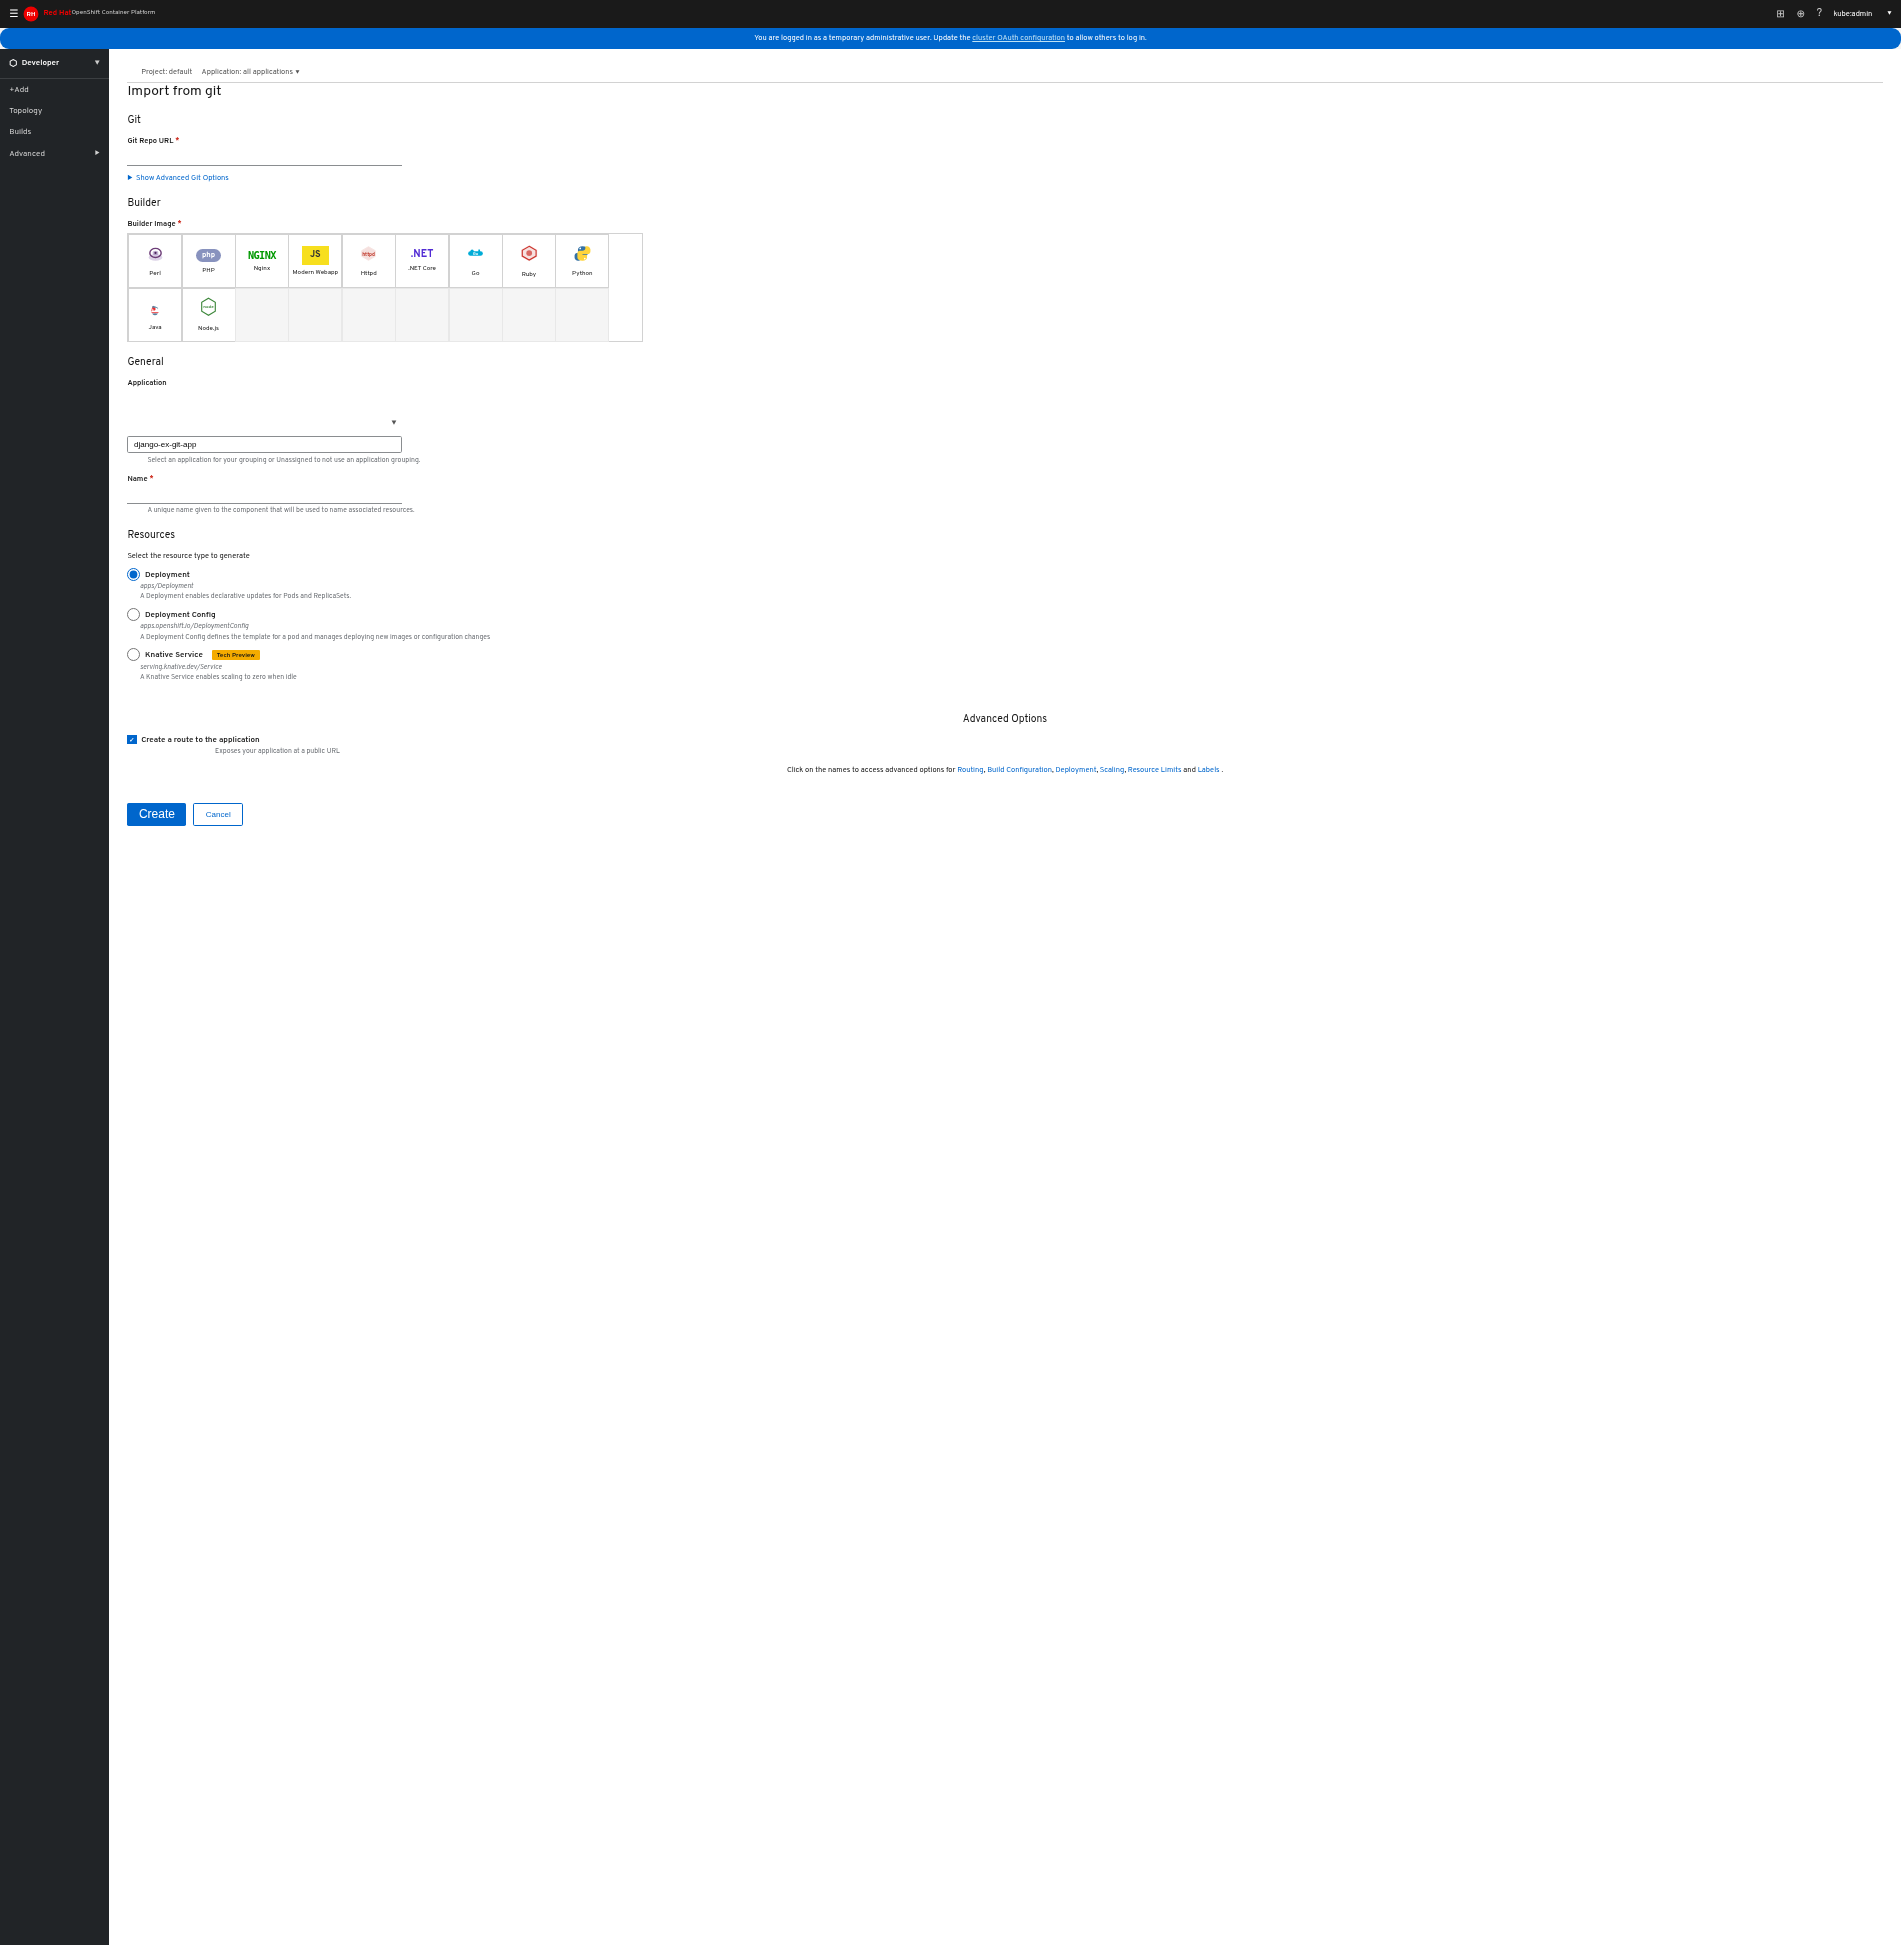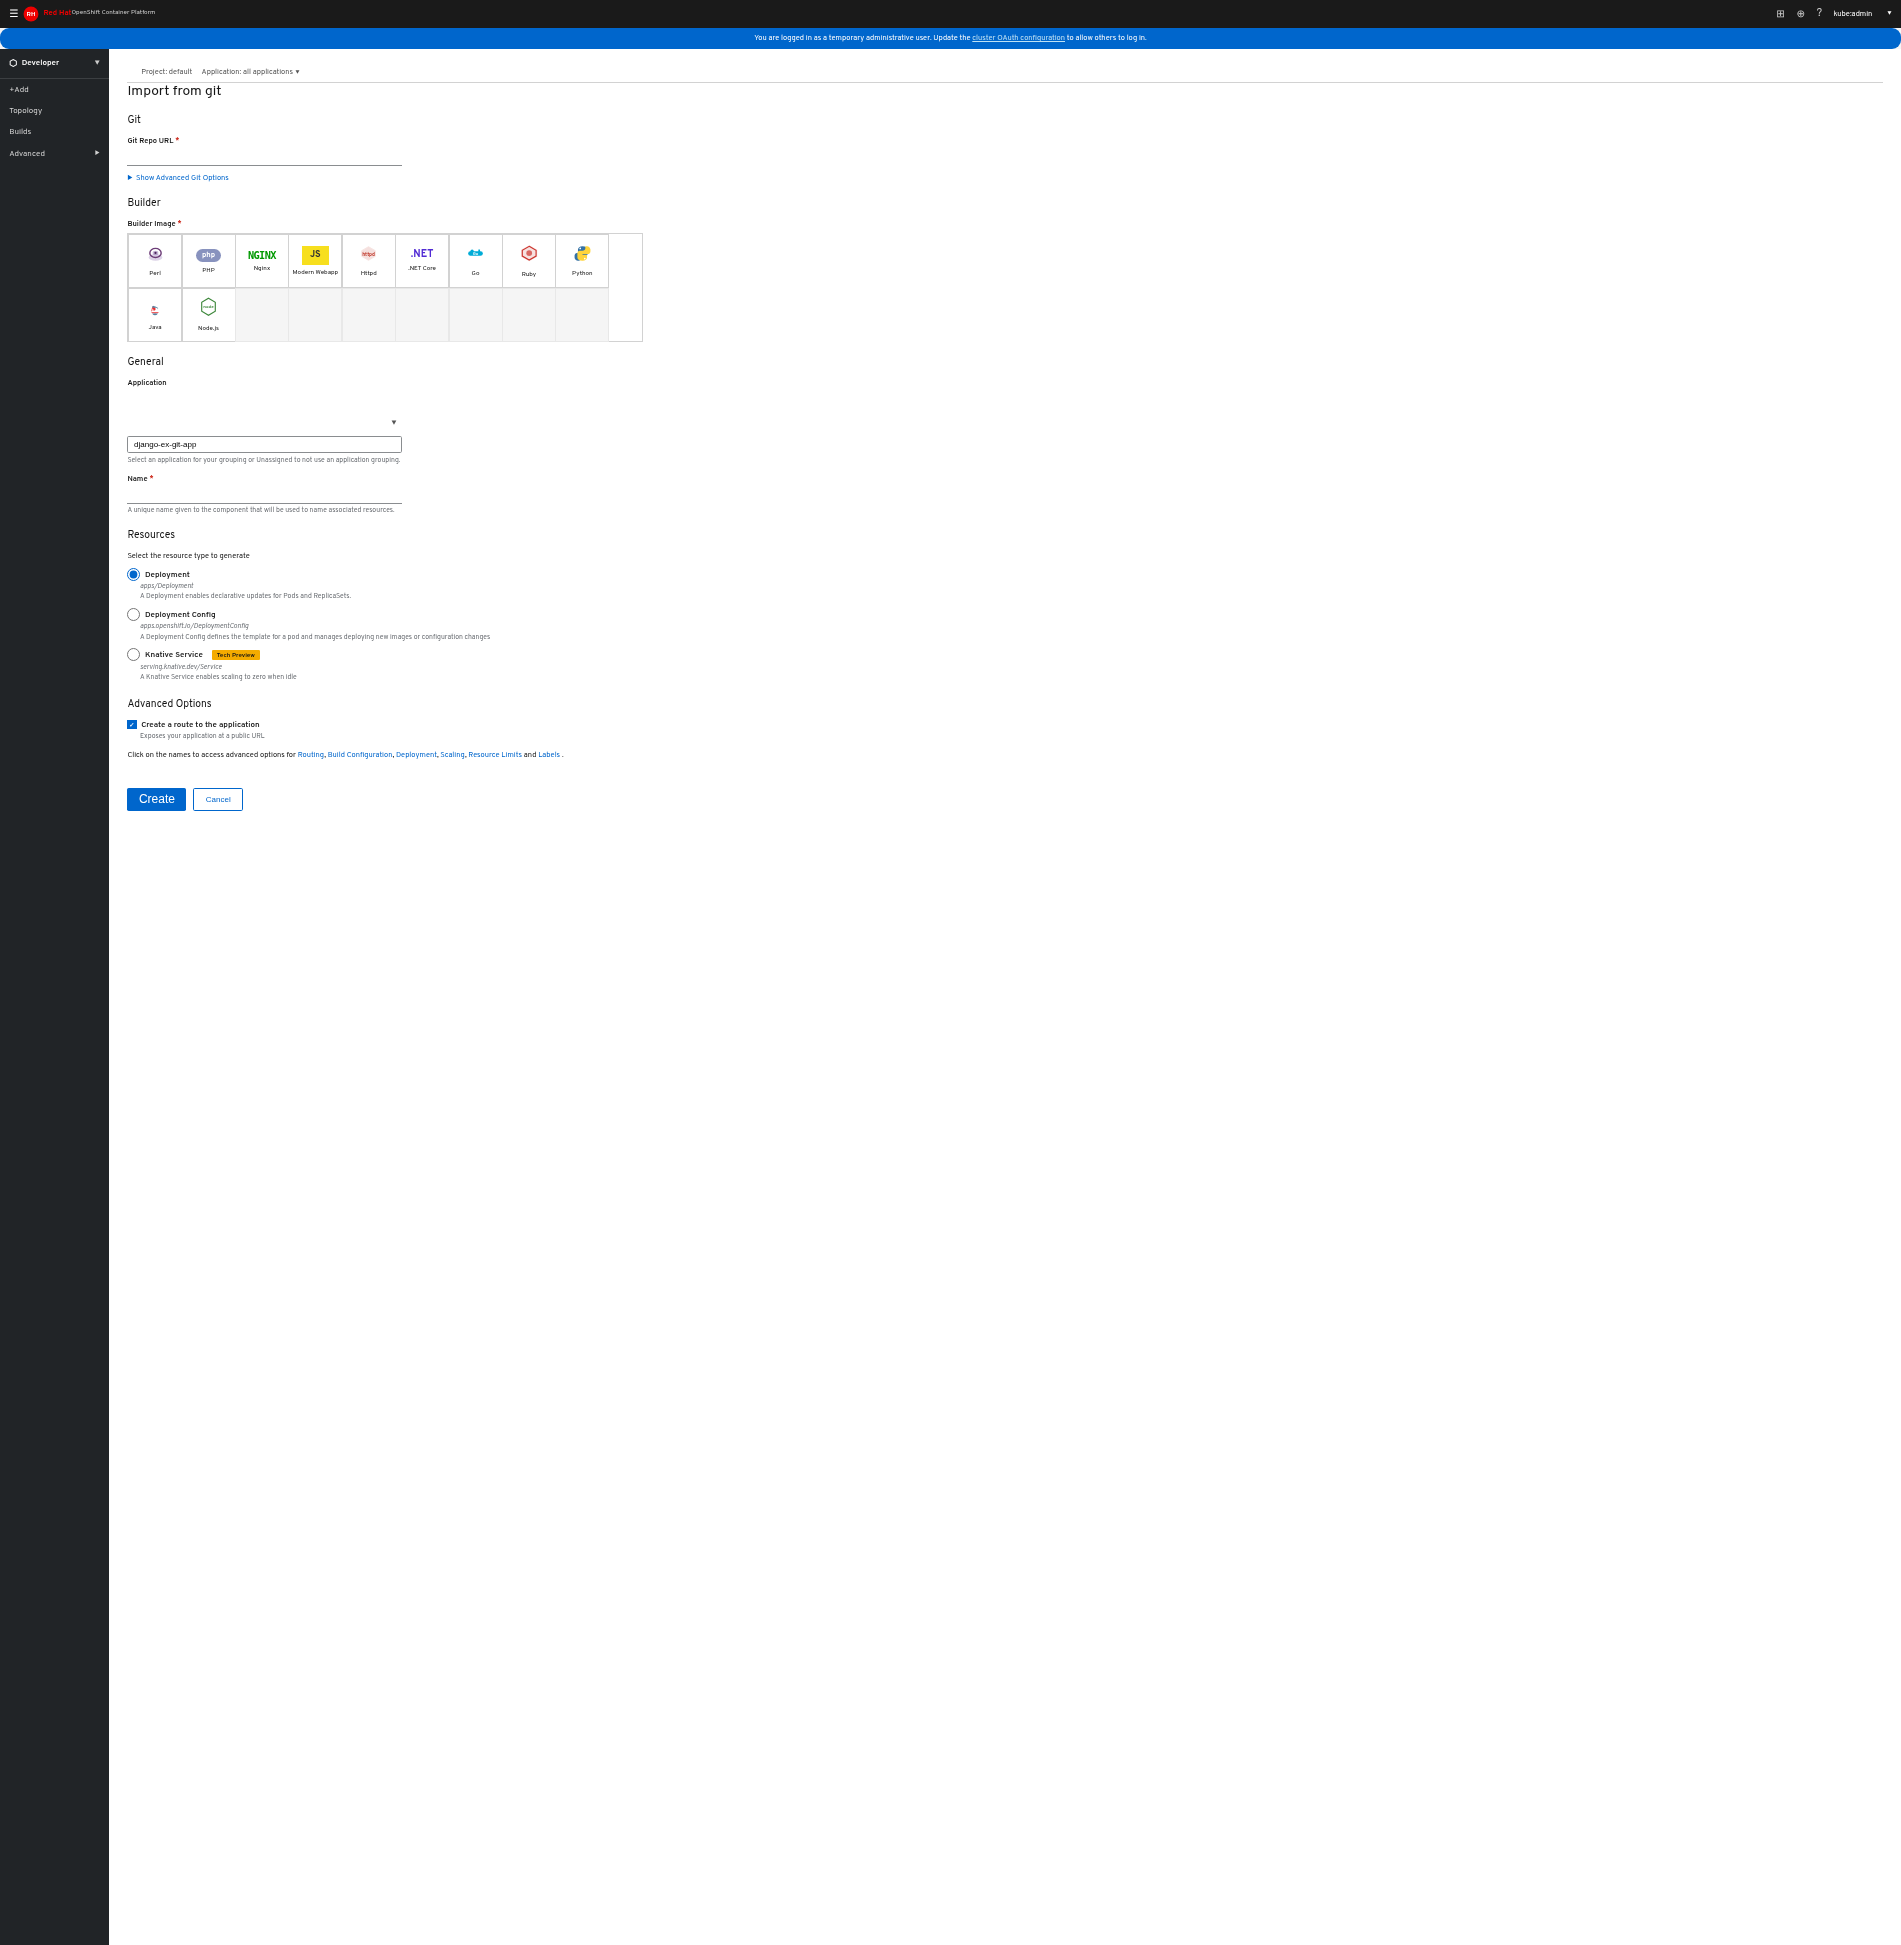--- a/index.html
+++ b/index.html
@@ -90,21 +90,21 @@
     
     .form-select-wrap { position: relative; max-width: 275px; }
     .form-select {
       width: 100%; padding: 3.4px 18.4px 3.4px 5.7px; border: 0.6px solid #8a8d90; border-radius: 1.7px;
       font-size: 8px; appearance: none; background: white; cursor: pointer; outline: none; margin-top: 44px;
     }
     .select-arrow {
       position: absolute; right: 5.7px; top: 50%; transform: translateY(-50%); pointer-events: none;
       color: #555; font-size: 6.9px;
     }
-    .helper-text { font-size: 6.9px; color: #6a6e73; margin-top: 2.3px; max-width: 275px; }
+    .helper-text { font-size: 6.9px; color: #6a6e73; margin-top: 2.3px; max-width: 275px; margin-left: 20px; }
 
     
     .resources-desc { font-size: 7.5px; color: #151515; margin-bottom: 6.9px; }
     .radio-group { display: flex; flex-direction: column; gap: 6.9px; }
     .radio-item { display: flex; flex-direction: column; gap: 1.1px; }
     .radio-row { display: flex; align-items: center; gap: 4.6px; }
     .radio-label { font-size: 8px; font-weight: 600; cursor: pointer; }
     .radio-sub { font-size: 6.9px; color: #6a6e73; margin-left: 12.6px; }
     .radio-path { font-size: 6.9px; color: #6a6e73; margin-left: 12.6px; font-style: italic; }
     .tech-preview-badge {
@@ -396,21 +396,21 @@
             <label for="knative-service" class="radio-label">Knative Service</label>
             <span class="tech-preview-badge">Tech Preview</span>
           </div>
           <div class="radio-path">serving.knative.dev/Service</div>
           <div class="radio-sub">A Knative Service enables scaling to zero when idle</div>
         </div>
 
       </div>
     </section>
 
-    <section style="margin-top: 16px;">
+    <section style="margin-top: 31px; text-align: center;">
       <h2 class="section-title">Advanced Options</h2>
 
       <div class="checkbox-row">
         <div class="checkbox-custom"></div>
         <label class="radio-label">Create a route to the application</label>
       </div>
       <div class="helper-text" style="margin-left:12.6px;">Exposes your application at a public URL</div>
 
       <div class="links-row" style="margin-top: 9.2px;">
         <span>Click on the names to access advanced options for </span>

